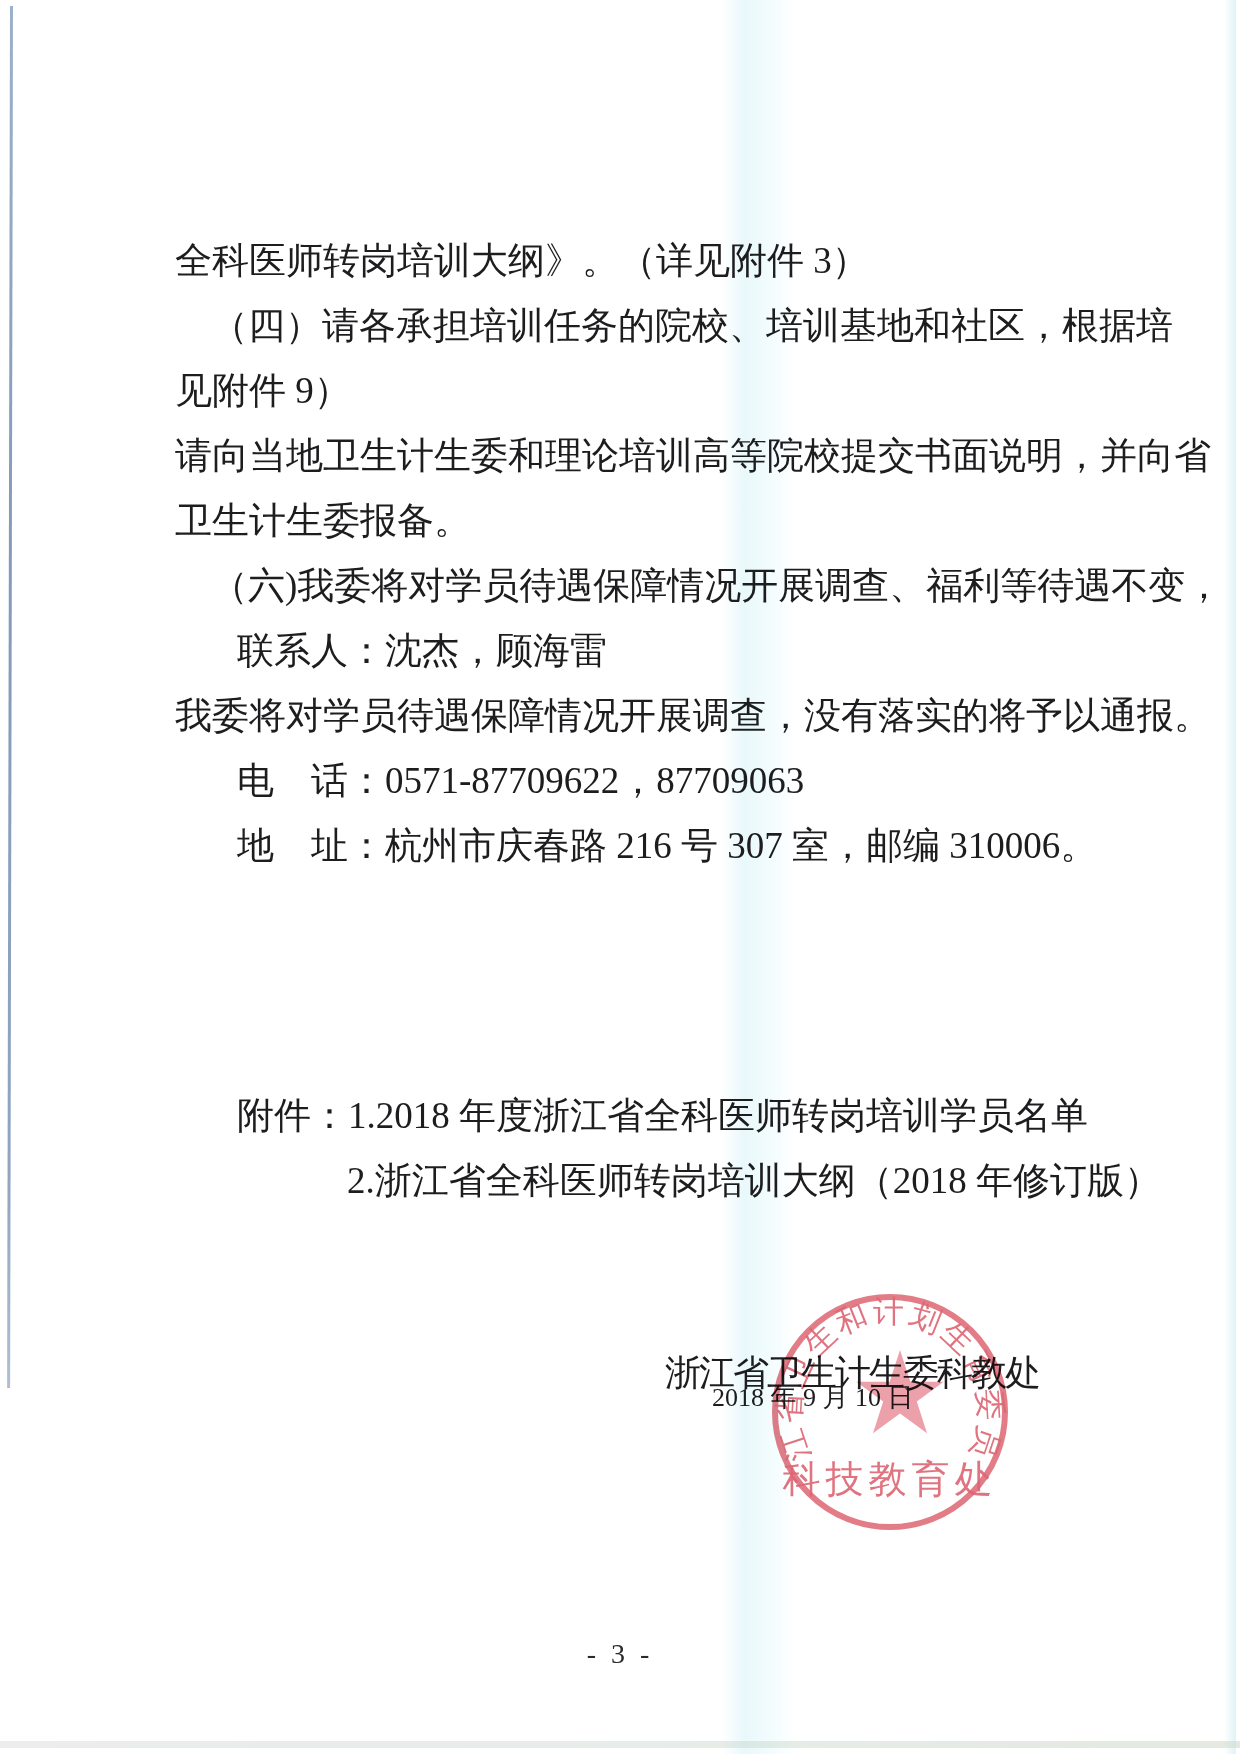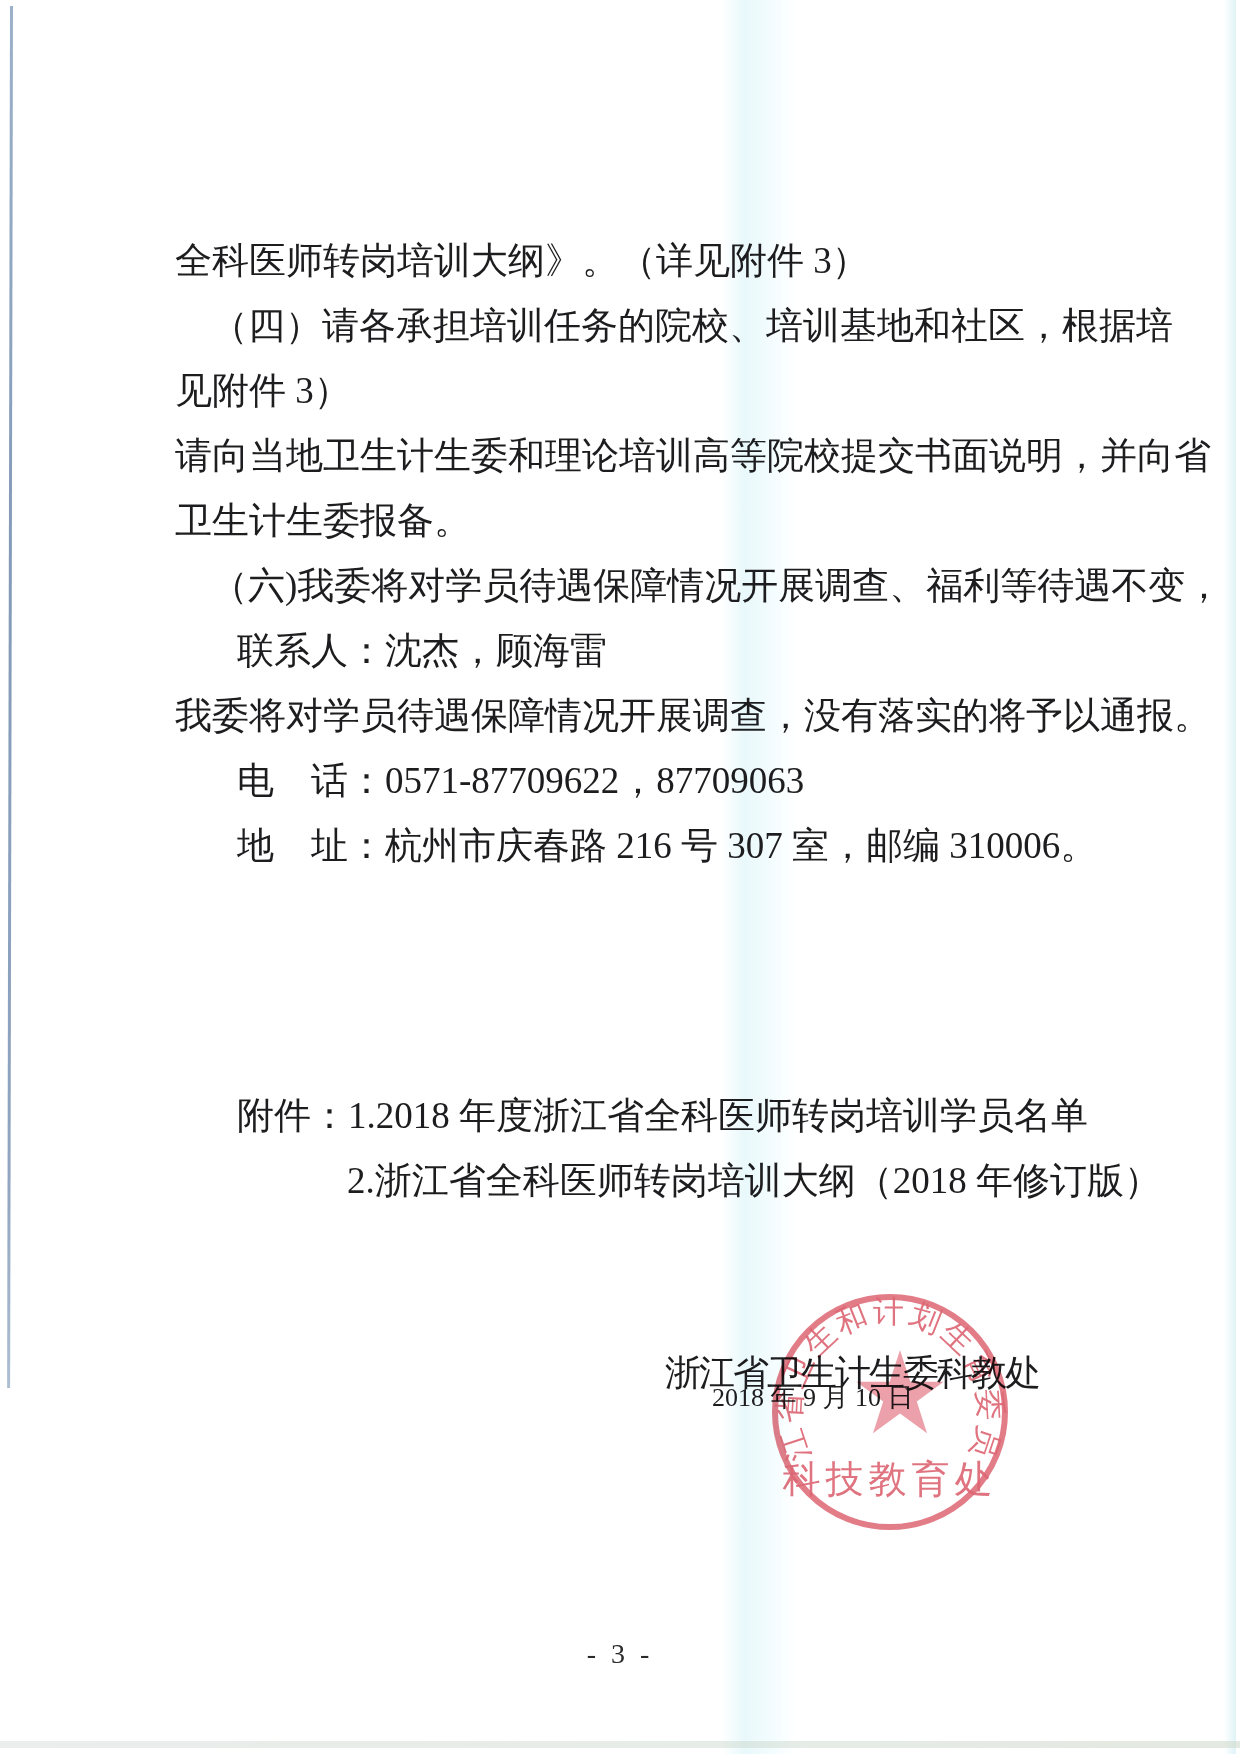--- a/index.html
+++ b/index.html
@@ -71,21 +71,21 @@
 <div class="page">
 
   <div class="edge-line"></div>
   <div class="streak-mid"></div>
   <div class="streak-right"></div>
   <div class="bottom-band"></div>
 
   <div class="body-block" id="body-lines">
       <div class="line cont">全科医师转岗培训大纲》。（详见附件 3）</div>
       <div class="line para">（四）请各承担培训任务的院校、培训基地和社区，根据培</div>
-      <div class="line cont">见附件 3）</div>
+      <div class="line cont">见附件 9）</div>
       <div class="line cont">请向当地卫生计生委和理论培训高等院校提交书面说明，并向省</div>
       <div class="line cont">卫生计生委报备。</div>
       <div class="line para">（六)我委将对学员待遇保障情况开展调查、福利等待遇不变，</div>
       <div class="line label">联系人：沈杰，顾海雷</div>
       <div class="line cont">我委将对学员待遇保障情况开展调查，没有落实的将予以通报。</div>
       <div class="line label">电　话：0571-87709622，87709063</div>
       <div class="line label">地　址：杭州市庆春路 216 号 307 室，邮编 310006。</div>
     </div>
 
   <div class="attach-block" id="attachment-lines">

